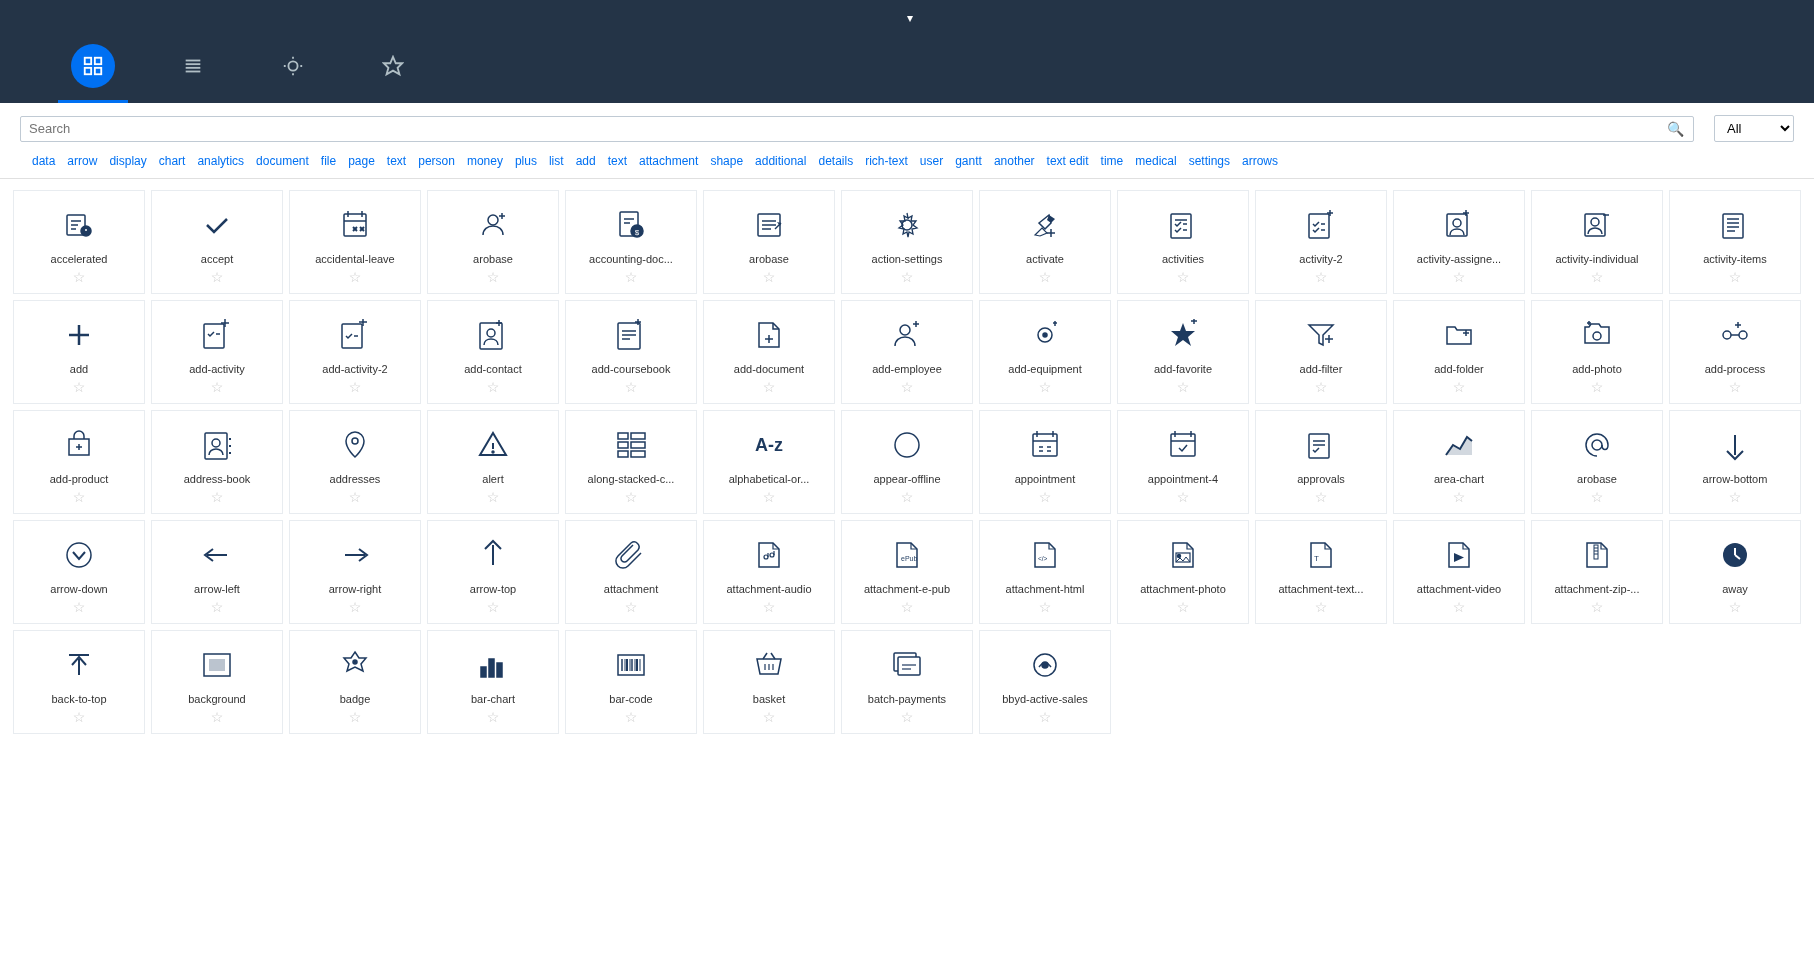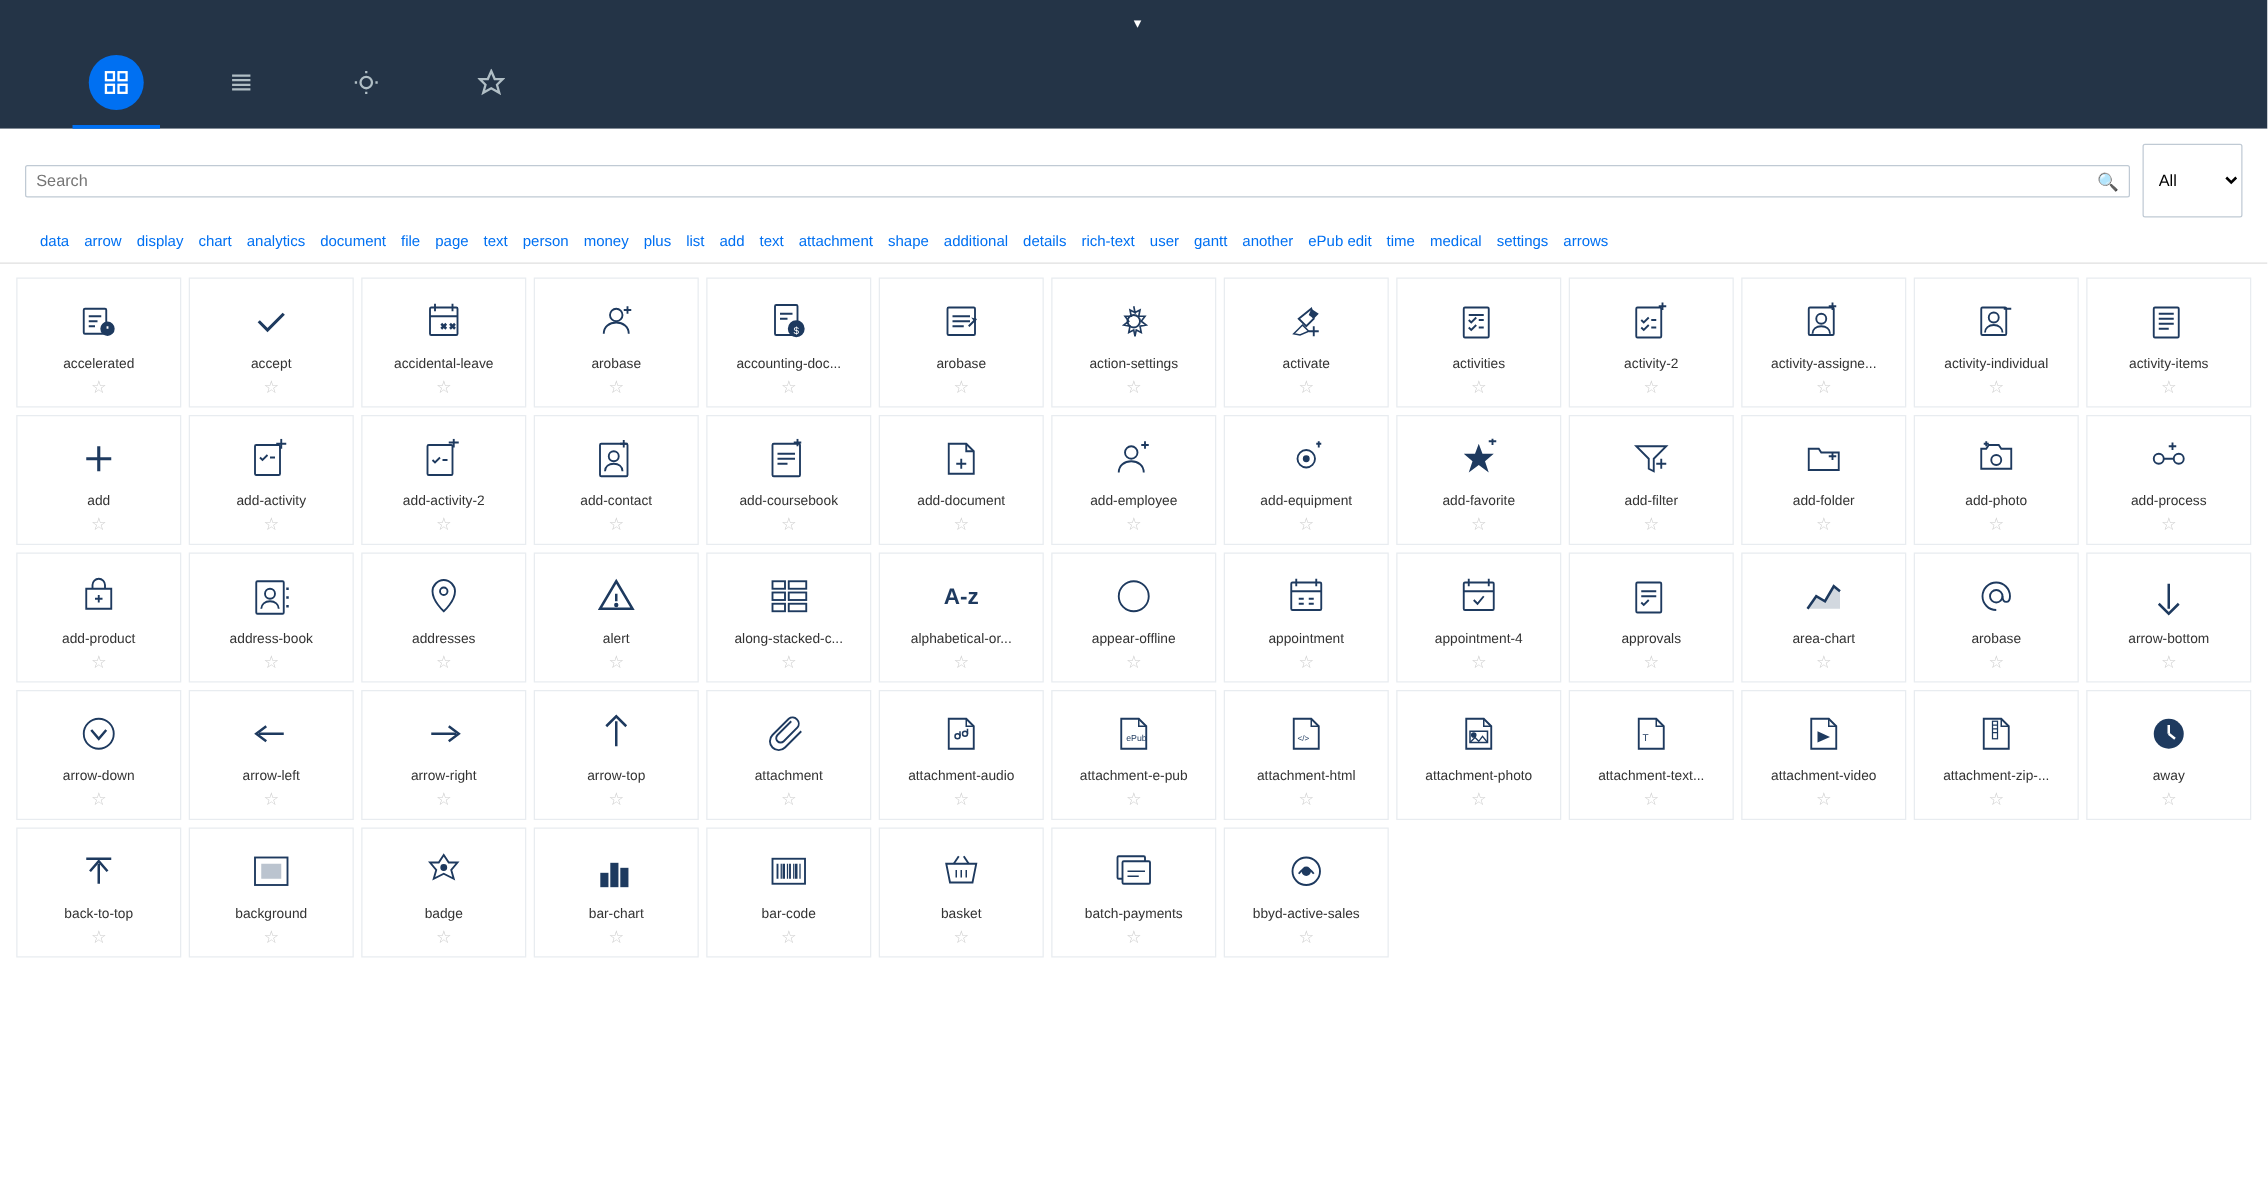--- a/index.html
+++ b/index.html
@@ -65,21 +65,21 @@
       font-size: 20px;
       margin-bottom: 4px;
     }
     .view-btn.active .view-icon-circle { background: #0070f2; color: #fff; }
     .view-btn .view-label { font-size: 12px; }
 
     
     .search-bar-area {
       padding: 12px 20px 6px 20px;
       display: flex;
-      gap: 10px;
+      gap: 20px;
       align-items: center;
       background: #fff;
     }
     .search-wrap {
       flex: 1;
       display: flex;
       align-items: center;
       border: 1px solid #c0cad4;
       border-radius: 2px;
       padding: 4px 8px;
@@ -88,21 +88,21 @@
       border: none;
       outline: none;
       flex: 1;
       font-size: 13px;
       color: #333;
     }
     .search-icon { color: #888; font-size: 14px; }
     .filter-select {
       border: 1px solid #c0cad4;
       border-radius: 2px;
-      padding: 20px 8px;
+      padding: 4px 8px;
       font-size: 13px;
       min-width: 80px;
       background: #fff;
     }
 
     
     .tags-row {
       padding: 4px 15px 8px 20px;
       display: flex;
       align-items: center;
@@ -254,21 +254,21 @@
   <span class="tag">add</span>
   <span class="tag">text</span>
   <span class="tag">attachment</span>
   <span class="tag">shape</span>
   <span class="tag">additional</span>
   <span class="tag">details</span>
   <span class="tag">rich-text</span>
   <span class="tag">user</span>
   <span class="tag">gantt</span>
   <span class="tag">another</span>
-  <span class="tag">ePub edit</span>
+  <span class="tag">text edit</span>
   <span class="tag">time</span>
   <span class="tag">medical</span>
   <span class="tag">settings</span>
   <span class="tag">arrows</span>
 </div>
 
 <div class="divider"></div>
 
 <div class="icon-grid" id="icon-grid">
 <div class="icon-cell">

